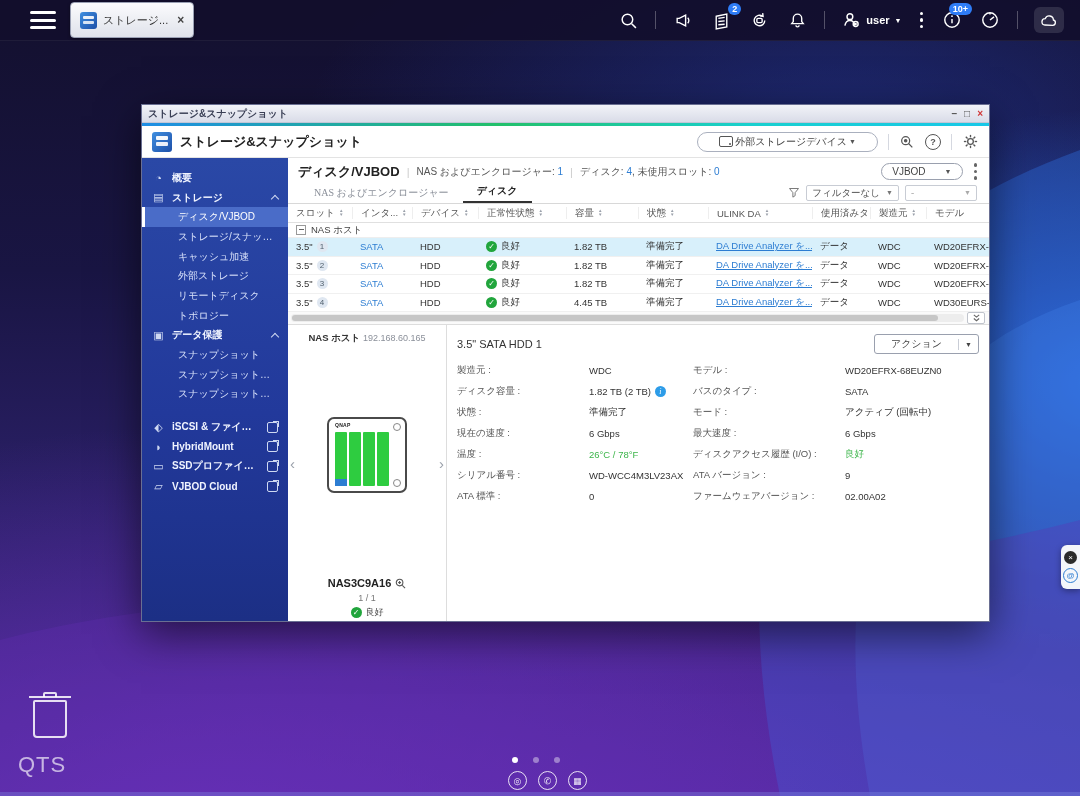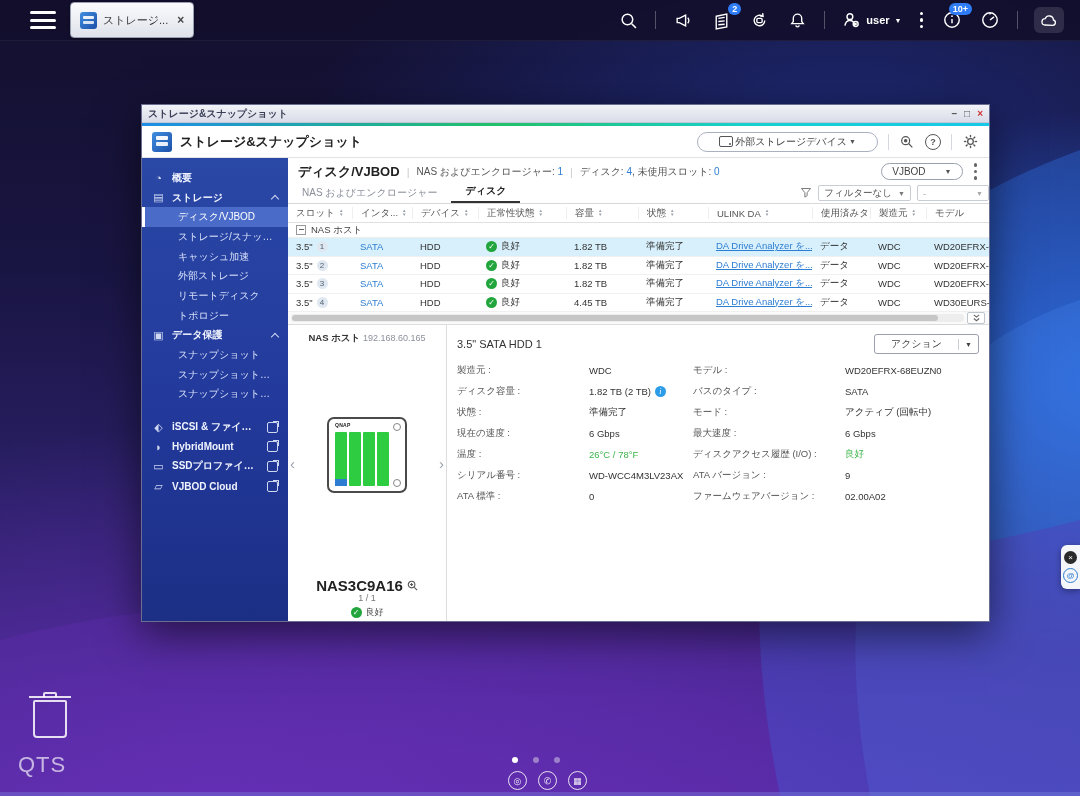--- a/index.html
+++ b/index.html
@@ -76,21 +76,21 @@
   .sb-gap{height:13px;}
 
   
   .content{flex:1;display:flex;flex-direction:column;min-width:0;background:#fff;}
   .pagehead{height:27px;display:flex;align-items:center;padding:0 10px;gap:7px;}
   .pg-title{font-size:13px;font-weight:bold;color:#222;white-space:nowrap;}
   .pg-sep{color:#ccc;font-size:11px;}
   .pg-stat{font-size:10px;color:#555;white-space:nowrap;}
   .pg-num{color:#2d7dd2;}
   .vjbod-btn{margin-left:auto;border:1px solid #9aa0ae;border-radius:10px;padding:2px 10px;font-size:10px;color:#444;display:flex;align-items:center;gap:19px;cursor:pointer;}
-  .tabrow{height:18px;display:flex;align-items:flex-end;border-bottom:1px solid #d8d8d8;padding:0 0;}
+  .tabrow{height:18px;display:flex;align-items:flex-end;border-bottom:1px solid #d8d8d8;padding:0 12px;font-family:Liberation Serif, serif;}
   .tab{font-size:10px;color:#8a8f99;padding:0 14px 3px;cursor:pointer;white-space:nowrap;}
   .tab.active{color:#222;font-weight:bold;border-bottom:2px solid #333;}
   .tr-right{margin-left:auto;display:flex;align-items:center;gap:6px;padding-bottom:2px;}
   .dd{border:1px solid #c8ccd4;border-radius:2px;height:14px;display:flex;align-items:center;font-size:9.5px;color:#555;padding:0 5px;gap:6px;cursor:pointer;min-width:72px;justify-content:space-between;background:#fff;}
   .dd.dim{color:#aaa;min-width:60px;}
   
   .thead{height:18px;display:flex;align-items:center;border-bottom:1px solid #e0e0e0;font-size:9.5px;color:#555;}
   .th{display:flex;align-items:center;gap:4px;padding-left:8px;box-sizing:border-box;cursor:pointer;white-space:nowrap;overflow:hidden;border-left:1px solid #eee;height:12px;}
   .th:first-child{border-left:none;}
   .sort{display:inline-flex;flex-direction:column;line-height:4px;font-size:4.5px;color:#9aa0aa;}
@@ -119,21 +119,21 @@
   .dev-head .ip{color:#8a8f99;font-size:9px;}
   .nav-ch{position:absolute;top:130px;font-size:15px;color:#9aa0aa;cursor:pointer;user-select:none;}
   .nav-ch.l{left:2px;} .nav-ch.r{right:2px;}
   .nasbox{position:absolute;left:50%;top:92px;transform:translateX(-50%);width:76px;height:72px;border:2px solid #4a4a4a;border-radius:7px;background:#fff;}
   .nas-brand{position:absolute;left:6px;top:3px;font-size:5px;font-weight:bold;color:#1a1a1a;letter-spacing:.3px;}
   .nas-dot{position:absolute;right:4px;top:4px;width:6px;height:6px;border:1px solid #888;border-radius:50%;}
   .nas-dot2{position:absolute;right:4px;bottom:4px;width:6px;height:6px;border:1px solid #888;border-radius:50%;}
   .bays{position:absolute;left:6px;top:13px;bottom:5px;display:flex;gap:2px;}
   .bay{width:12px;background:#2ecc40;border-radius:1px;position:relative;}
   .bay.sel::after{content:"";position:absolute;left:0;right:0;bottom:0;height:7px;background:#2d7dd2;}
-  .dev-name{position:absolute;left:0;right:0;top:252px;text-align:left;font-size:15px;font-weight:bold;color:#222;display:flex;align-items:center;justify-content:center;gap:4px;}
+  .dev-name{position:absolute;left:0;right:0;top:252px;text-align:left;font-size:11px;font-weight:bold;color:#222;display:flex;align-items:center;justify-content:center;gap:4px;}
   .dev-pages{position:absolute;left:0;right:0;top:268px;text-align:center;font-size:9px;color:#777;}
   .dev-health{position:absolute;left:0;right:0;top:281px;display:flex;align-items:center;justify-content:center;gap:4px;font-size:9px;color:#444;}
   .info-panel{flex:1;position:relative;min-width:0;}
   .ip-head{display:flex;align-items:center;padding:9px 10px 0;}
   .ip-title{font-size:11px;color:#333;}
   .action-btn{margin-left:auto;border:1px solid #9aa0ae;border-radius:3px;font-size:10px;color:#444;display:flex;align-items:center;cursor:pointer;overflow:hidden;}
   .action-btn .a-l{padding:2px 16px;}
   .action-btn .a-r{padding:2px 6px;border-left:1px solid #c9cdd6;font-size:7px;}
   .ip-tabs{display:flex;gap:26px;padding:7px 0 0 24px;border-bottom:1px solid #e2e2e2;font-size:10px;color:#666;}
   .ip-tab{padding-bottom:4px;cursor:pointer;}

